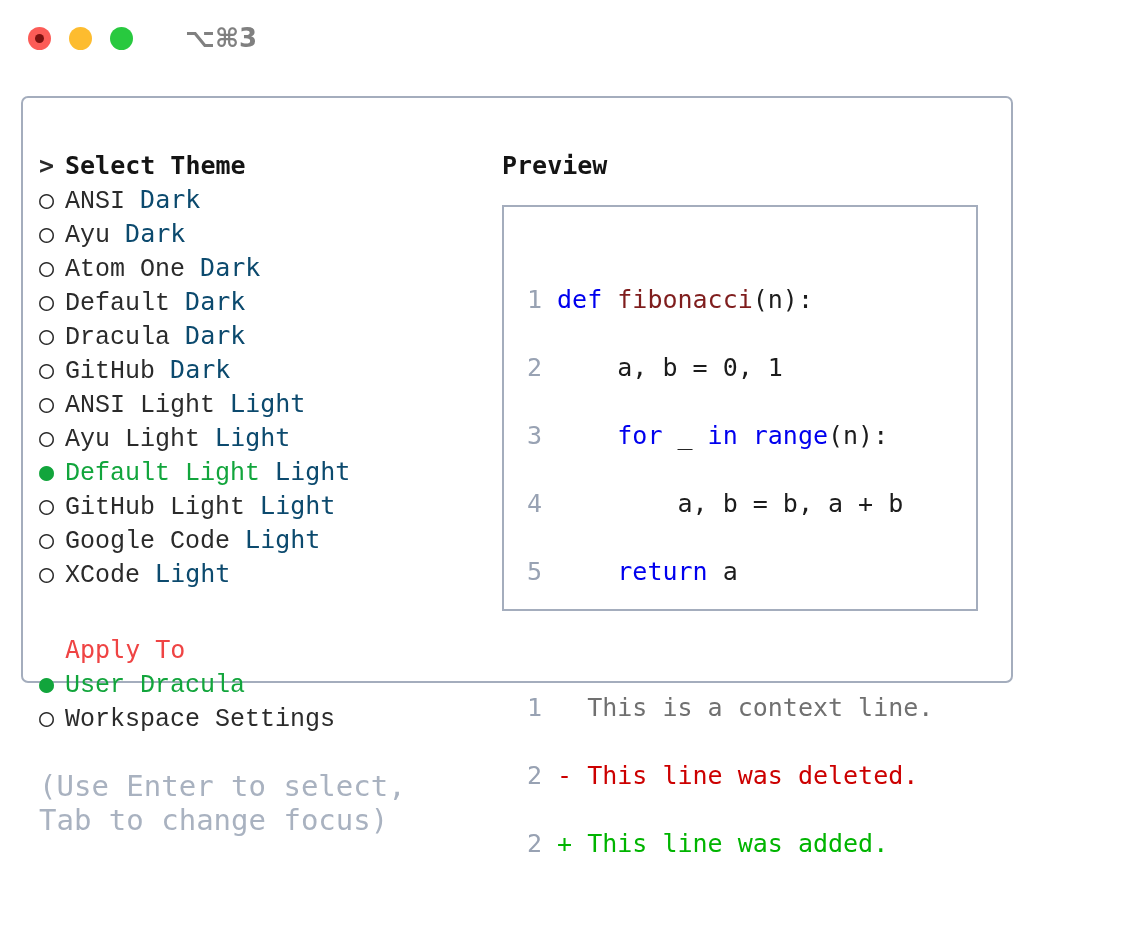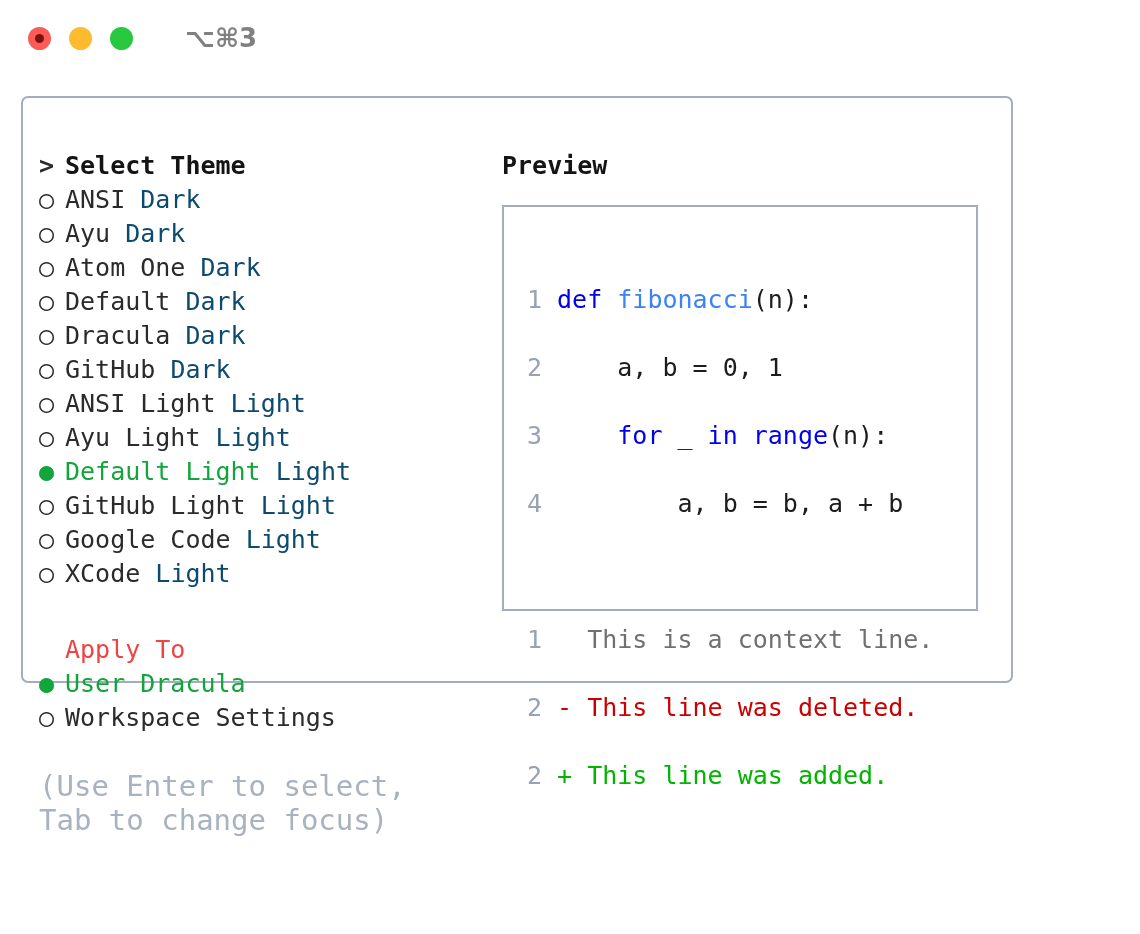--- a/index.html
+++ b/index.html
@@ -117,21 +117,21 @@
   }
   .bullet {
     display: inline-block;
     width: 26px;
     text-align: left;
     color: #2b2b2b;
   }
   .bullet.on {
     color: #12a53c;
   }
-  .label { color: #2b2b2b; }
+  .label { color: #2b2b2b; font-family: Liberation Mono, monospace; }
   .label.sel { color: #12a53c; }
   .kind {
     color: #0c4a6e;
   }
 
   .group-head {
     height: 34px;
     line-height: 34px;
     font-size: 25px;
     color: #ef4444;
@@ -181,21 +181,21 @@
   }
   .ln {
     display: inline-block;
     width: 28px;
     text-align: right;
     color: #98a2b3;
   }
   .gap { height: 34px; }
 
   .tok-kw   { color: #0000ee; }
-  .tok-fn   { color: #3b82f6; }
+  .tok-fn   { color: #7f1d1d; }
   .tok-txt  { color: #1c1c1c; }
   .tok-ctx  { color: #707070; }
   .tok-del  { color: #cc0000; }
   .tok-add  { color: #00b400; }
 </style>
 </head>
 <body>
 
 <div class="window">
 
@@ -272,20 +272,21 @@
 
       <div class="right-col">
         <div class="preview-title">Preview</div>
 
         <div class="preview-box">
           <div class="code">
 <div><span class="ln">1</span> <span class="tok-kw">def </span><span class="tok-fn">fibonacci</span><span class="tok-txt">(n):</span></div>
 <div><span class="ln">2</span> <span class="tok-txt">    a, b = 0, 1</span></div>
 <div><span class="ln">3</span> <span class="tok-txt">    </span><span class="tok-kw">for</span><span class="tok-txt"> _ </span><span class="tok-kw">in range</span><span class="tok-txt">(n):</span></div>
 <div><span class="ln">4</span> <span class="tok-txt">        a, b = b, a + b</span></div>
+<div><span class="ln">5</span> <span class="tok-txt">    </span><span class="tok-kw">return</span><span class="tok-txt"> a</span></div>
 <div class="gap"></div>
 <div><span class="ln">1</span> <span class="tok-ctx"> </span> <span class="tok-ctx">This is a context line.</span></div>
 <div><span class="ln">2</span> <span class="tok-del">-</span> <span class="tok-del">This line was deleted.</span></div>
 <div><span class="ln">2</span> <span class="tok-add">+</span> <span class="tok-add">This line was added.</span></div>
           </div>
         </div>
       </div>
 
     </div>
   </div>

